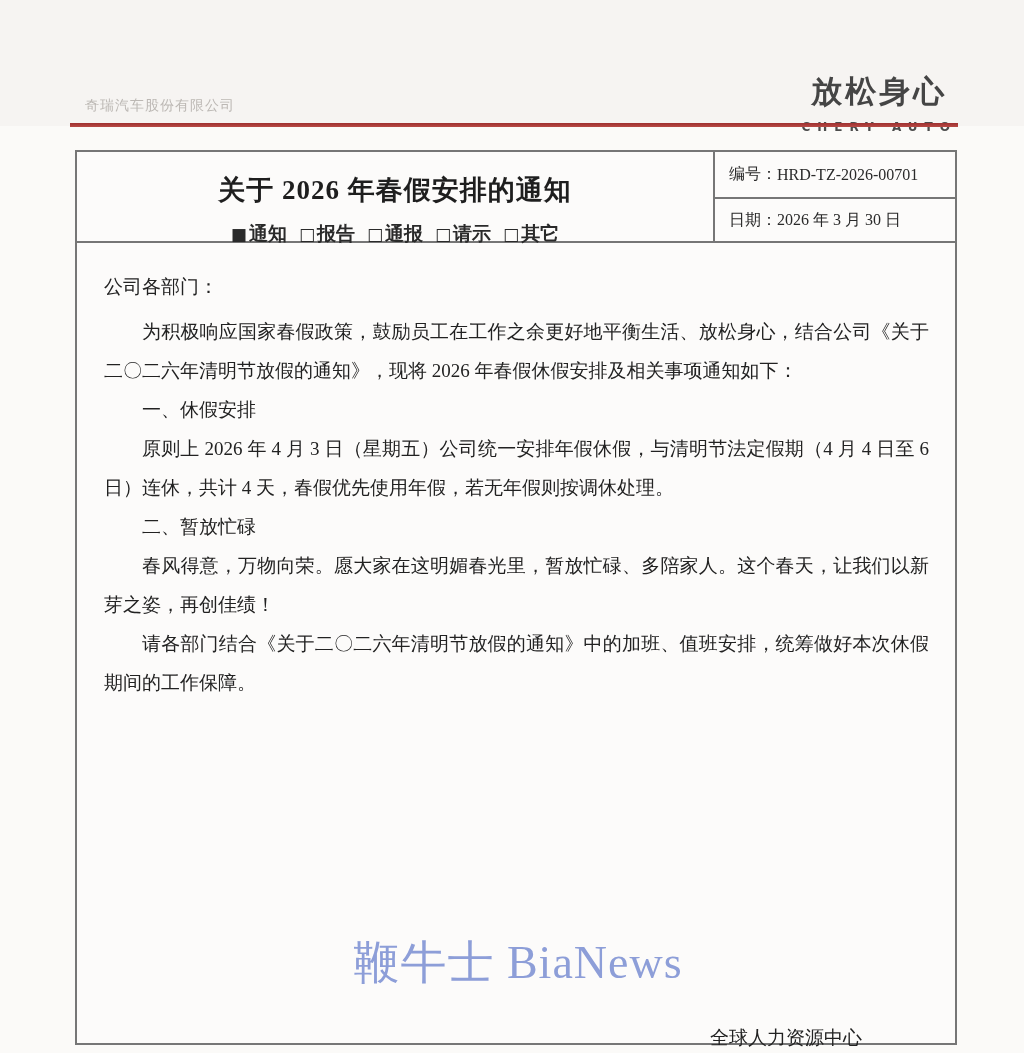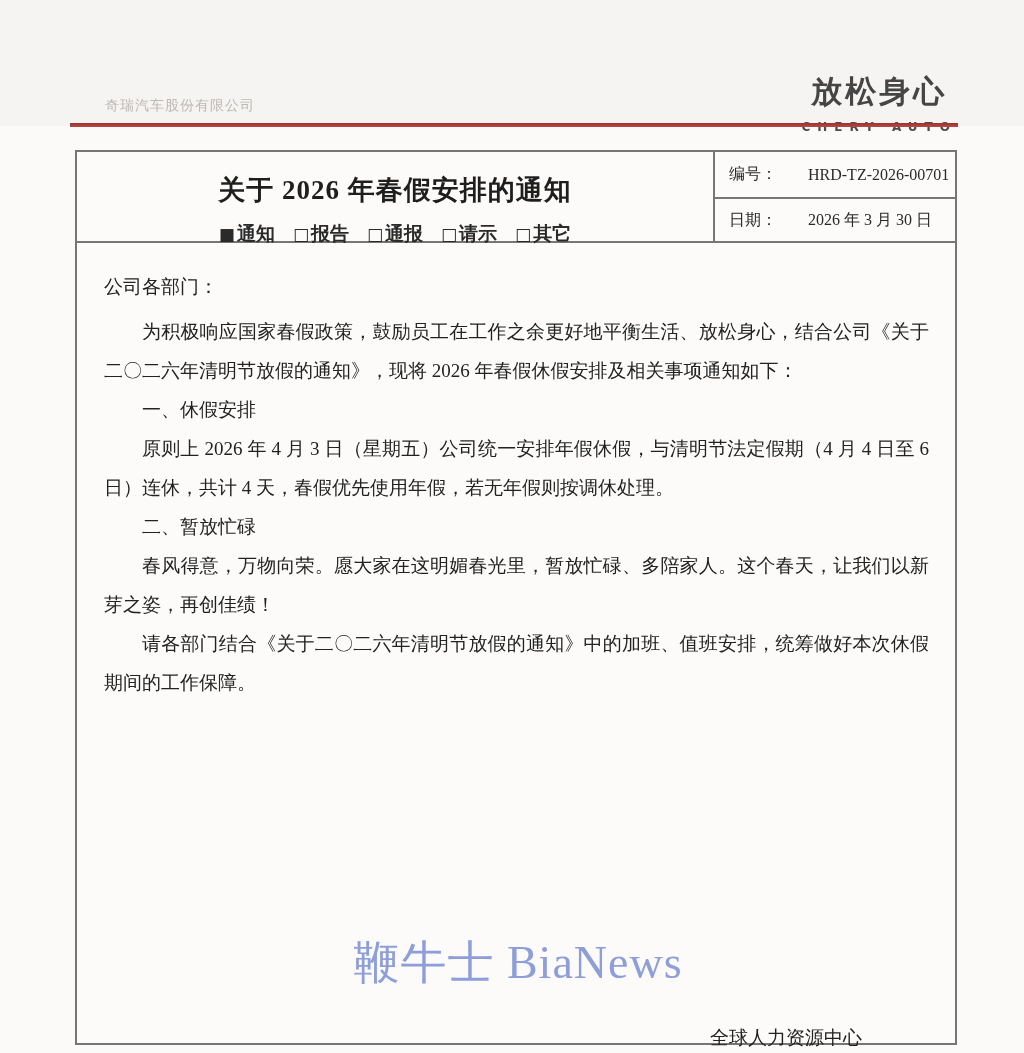--- a/index.html
+++ b/index.html
@@ -14,21 +14,21 @@
   .page { position: absolute; inset: 0; }
 
   
   .letterhead-band {
     position: absolute; left: 0; top: 0; width: 1024px; height: 126px;
     background: #f6f4f2;
   }
   .company-name {
     position: absolute; left: 85px; top: 97px;
     font-family: "Liberation Sans", "DejaVu Sans", sans-serif;
-    font-size: 14px; color: #bcb8b4; letter-spacing: 1px; margin-left: 20px;
+    font-size: 14px; color: #bcb8b4; letter-spacing: 1px;
   }
   .logo-block {
     position: absolute; right: 67px; top: 74px; text-align: center;
   }
   .logo-cn {
     font-family: "DejaVu Sans", "Liberation Sans", sans-serif;
     font-size: 31px; font-weight: bold; color: #454545; letter-spacing: 3px;
     line-height: 34px;
   }
   .logo-en {
@@ -51,31 +51,31 @@
     display: flex; height: 91px; border-bottom: 2px solid #767676;
   }
   .title-cell {
     width: 638px; border-right: 2px solid #767676;
     text-align: center; padding-top: 20px;
   }
   .doc-title {
     font-size: 27px; font-weight: bold; color: #1e1e1e; letter-spacing: 1px;
   }
   .checkbox-row {
-    margin-top: 13px; display: flex; justify-content: center; gap: 18px;
+    margin-top: 13px; display: flex; justify-content: center; gap: 12px;
     font-size: 19px; font-weight: 600; color: #2a2a2a;
   }
   .checkbox-item { white-space: nowrap; }
   .checkbox-box {
     font-family: "DejaVu Sans", sans-serif; font-size: 17px; margin-right: 2px;
   }
   .meta-col { flex: 1; display: flex; flex-direction: column; }
   .meta-row {
     flex: 52; display: flex; align-items: center; padding-left: 14px;
-    font-size: 16px; color: #2a2a2a; white-space: nowrap; gap: 31px;
+    font-size: 16px; color: #2a2a2a; white-space: nowrap;
   }
   .meta-row.first { border-bottom: 2px solid #767676; }
   .meta-row.second { flex: 48; }
 
   
   .body-cell {
     position: relative; height: 909px;
     padding: 24px 26px 0 27px;
     font-size: 19px; line-height: 39px; color: #222;
     text-align: justify;

